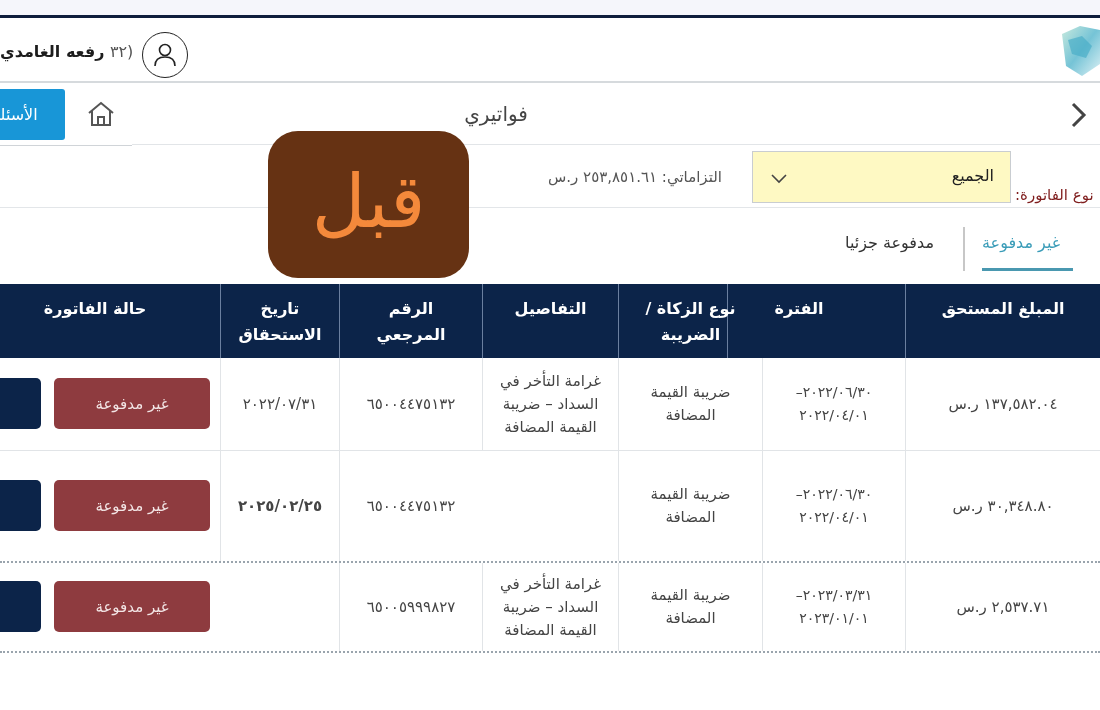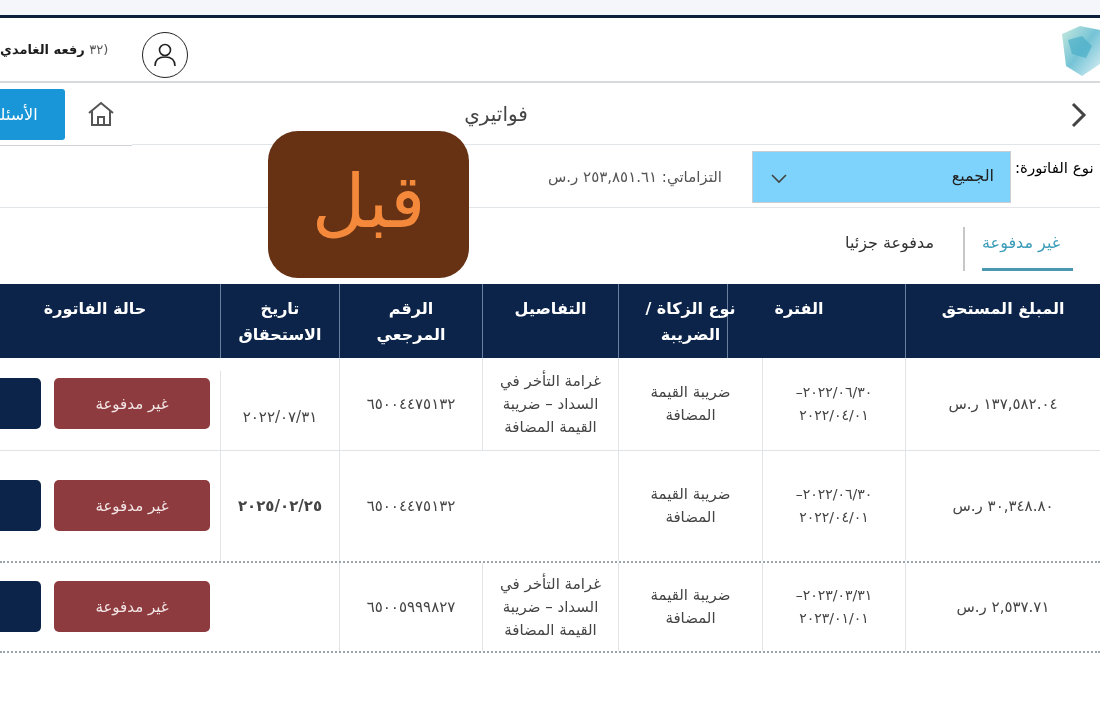--- a/index.html
+++ b/index.html
@@ -6,36 +6,36 @@
   html, body { width: 1100px; height: 710px; overflow: hidden; background: #ffffff; }
   body { font-family: "DejaVu Sans", sans-serif; color: #333; position: relative; direction: ltr; }
 
   .topstrip { position: absolute; left: 0; top: 0; width: 1100px; height: 15px; background: #f5f6fb; }
   .topbar-line { position: absolute; left: 0; top: 15px; width: 1100px; height: 3px; background: #0f1e3c; }
 
   
   .header { position: absolute; left: 0; top: 18px; width: 1100px; height: 65px; background: #fff; border-bottom: 2px solid #d6dadd; }
   .logo { position: absolute; right: 0; top: 6px; width: 40px; height: 52px; }
   .avatar { position: absolute; left: 142px; top: 14px; width: 46px; height: 46px; border: 1.5px solid #222; border-radius: 50%; display:flex; align-items:center; justify-content:center; }
-  .username { position: absolute; left: 0; top: 24px; font-size: 13px; font-weight: bold; color: #1d1d1d; white-space: nowrap; direction: rtl; }
+  .username { position: absolute; left: 0; top: 24px; font-size: 16px; font-weight: bold; color: #1d1d1d; white-space: nowrap; direction: rtl; }
   .username .uid { font-weight: normal; color: #555; }
 
   
   .nav { position: absolute; left: 0; top: 85px; width: 1100px; height: 60px; }
   .nav-bottom-left { position: absolute; left: 0; top: 60px; width: 132px; height: 1px; background: #d0d4d8; }
   .nav-bottom-right { position: absolute; left: 132px; top: 59px; width: 968px; height: 1px; background: #e2e5e8; }
   .faq-btn { position: absolute; left: -8px; top: 4px; width: 73px; height: 51px; background: #1896d7; border-radius: 3px; color: #fff; font-size: 16px; display: flex; align-items: center; justify-content: flex-end; padding-right: 12px; overflow: hidden; white-space: nowrap; direction: rtl; }
   .home-icon { position: absolute; left: 86px; top: 14px; width: 30px; height: 30px; }
   .page-title { position: absolute; left: 436px; top: 17px; width: 120px; text-align: center; font-size: 20px; color: #444; direction: rtl; }
   .back-icon { position: absolute; left: 1064px; top: 14px; width: 28px; height: 32px; }
 
   
   .filter { position: absolute; left: 0; top: 146px; width: 1100px; height: 62px; border-bottom: 1px solid #e3e6e9; }
-  .filter-label { position: absolute; left: 1015px; top: 13px; font-size: 15px; color: #000000; white-space: nowrap; direction: rtl; }
-  .select { position: absolute; left: 752px; top: 5px; width: 259px; height: 52px; border: 1px solid #c9cdd1; background: #7dd3fc; }
+  .filter-label { position: absolute; left: 1015px; top: 40px; font-size: 15px; color: #7f1d1d; white-space: nowrap; direction: rtl; }
+  .select { position: absolute; left: 752px; top: 5px; width: 259px; height: 52px; border: 1px solid #c9cdd1; background: #fef9c3; }
   .select-value { position: absolute; right: 16px; top: 14px; font-size: 16px; color: #222; direction: rtl; }
   .select-chevron { position: absolute; left: 16px; top: 18px; width: 20px; height: 16px; }
   .obligations { position: absolute; left: 548px; top: 22px; font-size: 15px; color: #555; white-space: nowrap; direction: rtl; }
 
   
   .tabs { position: absolute; left: 0; top: 209px; width: 1100px; height: 75px; }
   .tab-unpaid { position: absolute; left: 982px; top: 24px; font-size: 16px; color: #3a9cb8; direction: rtl; }
   .tab-underline { position: absolute; left: 982px; top: 59px; width: 91px; height: 3px; background: #4a98b0; }
   .tab-divider { position: absolute; left: 963px; top: 18px; width: 2px; height: 44px; background: #c7c7c7; }
   .tab-partial { position: absolute; left: 845px; top: 24px; font-size: 16px; color: #333; direction: rtl; }
@@ -137,21 +137,21 @@
     <div class="th" style="left:339px;width:143px;padding-left:30px;padding-right:30px;">الرقم المرجعي</div>
     <div class="th" style="left:-30px;width:250px;border-left:none;">حالة الفاتورة</div>
   </div>
 
   <div class="row" style="top:74px;height:92px;">
     <div class="td" style="left:905px;width:195px;">١٣٧,٥٨٢.٠٤ ر.س</div>
     <div class="td" style="left:762px;width:143px;padding:0 26px;font-size:14px;">٢٠٢٢/٠٦/٣٠– ٢٠٢٢/٠٤/٠١</div>
     <div class="td" style="left:618px;width:144px;padding:0 22px;">ضريبة القيمة المضافة</div>
     <div class="td" style="left:482px;width:136px;padding:0 8px;">غرامة التأخر في السداد – ضريبة القيمة المضافة</div>
     <div class="td" style="left:339px;width:143px;">٦٥٠٠٤٤٧٥١٣٢</div>
-    <div class="td" style="left:220px;width:119px;margin-top:13px;">٢٠٢٢/٠٧/٣١</div>
+    <div class="td" style="left:220px;width:119px;">٢٠٢٢/٠٧/٣١</div>
     <div class="status-btn" style="top:20px;">غير مدفوعة</div>
     <div class="action-btn" style="top:20px;"></div>
   </div>
   <div class="row-sep" style="top:166px;border-top:1px solid #e1e4e7;"></div>
 
   <div class="row" style="top:167px;height:110px;">
     <div class="td" style="left:905px;width:195px;">٣٠,٣٤٨.٨٠ ر.س</div>
     <div class="td" style="left:762px;width:143px;padding:0 26px;font-size:14px;">٢٠٢٢/٠٦/٣٠– ٢٠٢٢/٠٤/٠١</div>
     <div class="td" style="left:618px;width:144px;padding:0 22px;">ضريبة القيمة المضافة</div>
     <div class="td" style="left:339px;width:143px;">٦٥٠٠٤٤٧٥١٣٢</div>

